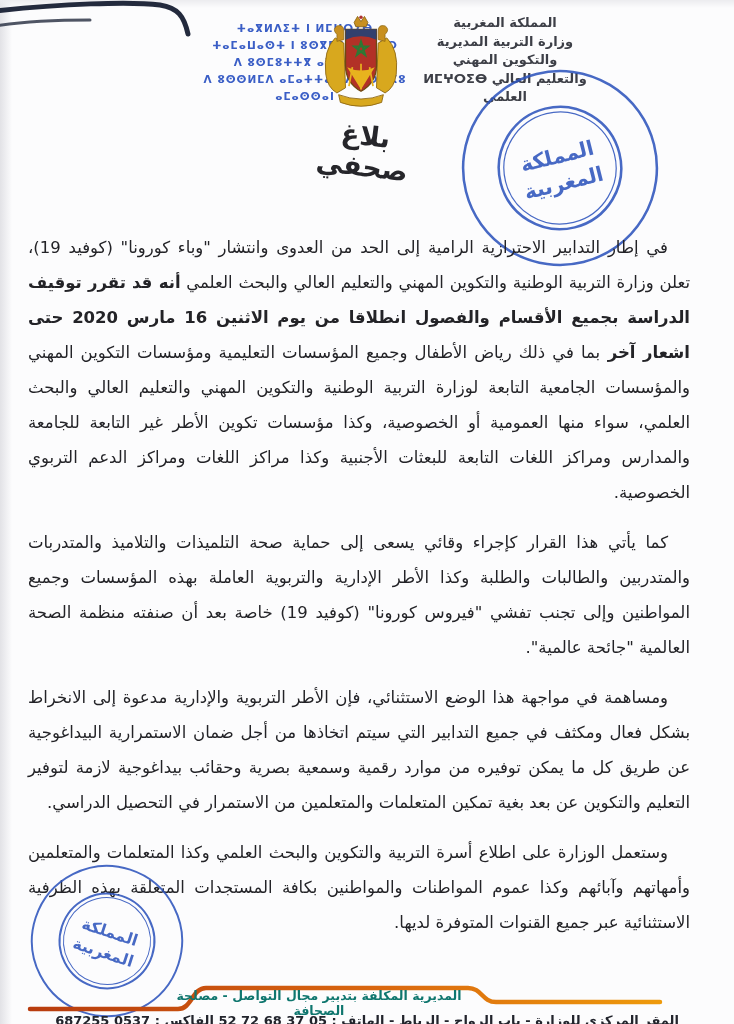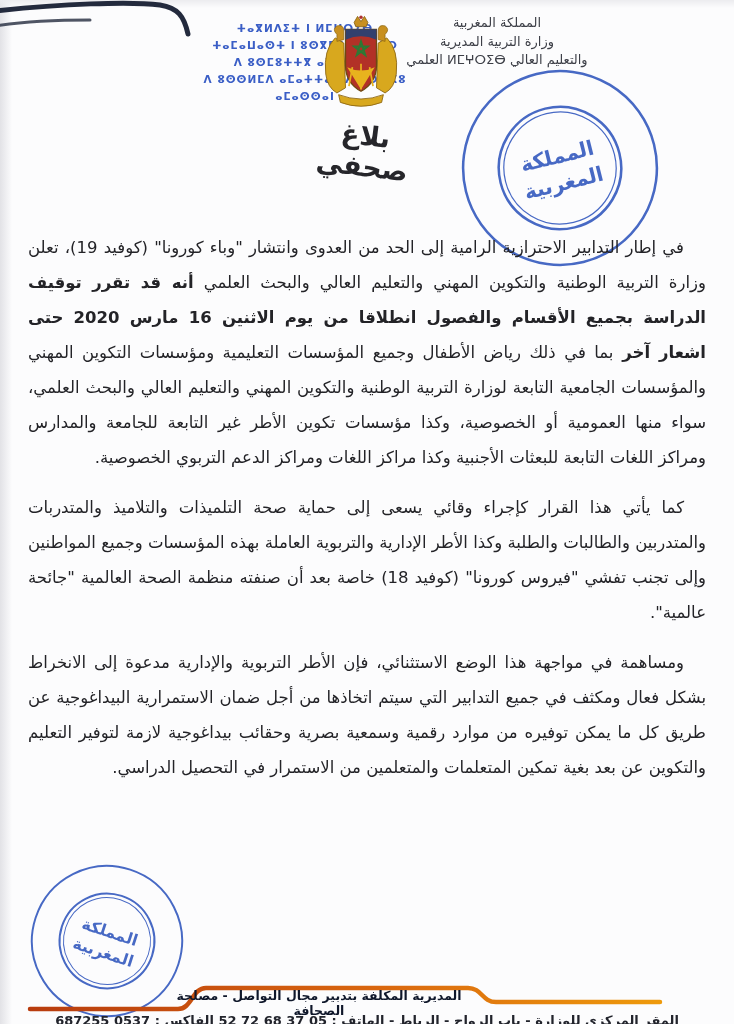--- a/index.html
+++ b/index.html
@@ -10,39 +10,39 @@
   }
   .scan-edge-left{position:absolute;left:0;top:0;bottom:0;width:12px;
     background:linear-gradient(to right,#e2e2e6,rgba(252,252,253,0));}
   .scan-edge-top{position:absolute;left:0;top:0;right:0;height:8px;
     background:linear-gradient(to bottom,#ececef,rgba(252,252,253,0));}
   
   .letterhead{position:absolute;top:12px;right:130px;left:150px;height:100px;}
   .tifinagh{position:absolute;top:8px;left:40px;width:230px;text-align:center;
     color:#3a5ec6;font-size:10.5px;line-height:17px;letter-spacing:1px;font-weight:bold;}
   .coa{position:absolute;top:0;right:200px;width:86px;height:100px;}
-  .ministry-ar{position:absolute;top:2px;right:12px;width:190px;text-align:center;
-    color:#3d3f47;font-size:13px;line-height:18.5px;}
+  .ministry-ar{position:absolute;top:2px;right:4px;width:190px;text-align:center;
+    color:#3d3f47;font-size:13px;line-height:18.5px;font-weight:bold;}
   
   .doc-title{position:absolute;top:120px;right:300px;width:140px;text-align:center;
     font-size:27px;font-weight:bold;color:#26262b;transform:rotate(7deg);}
   
   .stamp{position:absolute;opacity:.88;}
   .stamp-top{top:66px;right:72px;width:204px;height:204px;transform:rotate(-14deg);}
   .stamp-bottom{top:862px;right:548px;width:158px;height:158px;transform:rotate(18deg);}
   
   .body-text{position:absolute;top:230px;right:28px;left:28px;
     font-size:16.5px;line-height:35px;text-align:justify;color:#232327;}
-  .body-text p{margin:0 0 15px 0;text-indent:22px;}
+  .body-text p{margin:0 16px 15px 0;text-indent:22px;}
   .body-text p.all-bold{font-weight:bold;}
   .seg-b{font-weight:bold;}
   
   .footer-divider{position:absolute;left:0;top:978px;width:734px;height:40px;}
   .footer-line1{position:absolute;top:988px;right:250px;width:330px;text-align:center;
-    font-size:12.5px;font-weight:bold;color:#0f172a;}
+    font-size:12.5px;font-weight:bold;color:#0f766e;}
   .footer-line2{position:absolute;top:1013px;left:0;right:0;text-align:center;
     font-size:13px;font-weight:bold;color:#22242c;}
   .artifact-top{position:absolute;left:0;top:0;width:260px;height:50px;}
 </style>
 </head>
 <body>
 
 <div class="page">
   <div class="scan-edge-left"></div>
   <div class="scan-edge-top"></div>
@@ -75,20 +75,21 @@
           <path d="M40 62 L36 84"></path>
           <path d="M60 62 L64 84"></path>
         </g>
       <path d="M50 32 L55 48 L42 38 H58 L45 48 Z" fill="none" stroke="#2c7a34" stroke-width="2.2"></path>
       <path d="M24 94 Q50 104 76 94 L74 103 Q50 112 26 103 Z" fill="#d8a81e" stroke="#8a6410" stroke-width="1"></path>
     </svg>
 
     <div class="ministry-ar">
       <div>المملكة المغربية</div>
       <div>وزارة التربية المديرية</div>
+      <div>والتكوين المهني</div>
       <div>والتعليم العالي ⵍⵎⵖⵔⵉⴱ العلمي</div>
     </div>
   </div>
 
   <div class="doc-title">بلاغ صحفي</div>
 
   <svg class="stamp stamp-top" viewBox="0 0 200 200">
     <circle cx="100" cy="100" r="95" fill="none" stroke="#2f55bd" stroke-width="2.5"></circle>
     <circle cx="100" cy="100" r="60" fill="none" stroke="#2f55bd" stroke-width="2.5"></circle>
     <circle cx="100" cy="100" r="55" fill="none" stroke="#2f55bd" stroke-width="1.2"></circle>
@@ -97,22 +98,23 @@
       </defs>
     <text fill="#2f55bd" font-size="13" font-weight="bold" font-family="DejaVu Sans, sans-serif">
       <textPath href="#ringTop" startOffset="2">وزارة التربية الوطنية والتكوين المهني والتعليم العالي والبحث العلمي ★</textPath>
     </text>
     <text x="100" y="95" text-anchor="middle" fill="#2f55bd" font-size="20" font-weight="bold" font-family="DejaVu Sans, sans-serif">المملكة</text>
     <text x="100" y="122" text-anchor="middle" fill="#2f55bd" font-size="20" font-weight="bold" font-family="DejaVu Sans, sans-serif">المغربية</text>
   </svg>
 
   <div class="body-text" id="body-paragraphs">
       <p><span>في إطار التدابير الاحترازية الرامية إلى الحد من العدوى وانتشار "وباء كورونا" (كوفيد 19)، تعلن وزارة التربية الوطنية والتكوين المهني والتعليم العالي والبحث العلمي </span><span class="seg-b">أنه قد تقرر توقيف الدراسة بجميع الأقسام والفصول انطلاقا من يوم الاثنين  16 مارس 2020 حتى اشعار آخر </span><span>بما في ذلك رياض الأطفال  وجميع المؤسسات التعليمية ومؤسسات التكوين المهني والمؤسسات الجامعية التابعة لوزارة التربية الوطنية والتكوين المهني والتعليم العالي والبحث العلمي، سواء منها العمومية أو الخصوصية، وكذا مؤسسات تكوين الأطر غير التابعة للجامعة والمدارس ومراكز اللغات التابعة للبعثات الأجنبية وكذا مراكز اللغات ومراكز الدعم التربوي الخصوصية.</span></p>
-      <p><span>كما يأتي هذا القرار كإجراء وقائي يسعى إلى حماية صحة التلميذات والتلاميذ والمتدربات والمتدربين والطالبات والطلبة وكذا الأطر الإدارية والتربوية العاملة بهذه المؤسسات وجميع المواطنين وإلى تجنب تفشي "فيروس كورونا" (كوفيد 18) خاصة بعد أن صنفته منظمة الصحة العالمية "جائحة عالمية".</span></p>
+      <p><span>كما يأتي هذا القرار كإجراء وقائي يسعى إلى حماية صحة التلميذات والتلاميذ والمتدربات والمتدربين والطالبات والطلبة وكذا الأطر الإدارية والتربوية العاملة بهذه المؤسسات وجميع المواطنين وإلى تجنب تفشي "فيروس كورونا" (كوفيد 19) خاصة بعد أن صنفته منظمة الصحة العالمية "جائحة عالمية".</span></p>
       <p><span>ومساهمة في مواجهة هذا الوضع الاستثنائي، فإن الأطر التربوية والإدارية مدعوة إلى الانخراط بشكل فعال ومكثف في جميع التدابير التي سيتم اتخاذها من أجل ضمان الاستمرارية البيداغوجية عن طريق كل ما يمكن توفيره من موارد رقمية وسمعية بصرية وحقائب بيداغوجية لازمة لتوفير التعليم والتكوين عن بعد بغية تمكين المتعلمات والمتعلمين من الاستمرار في التحصيل الدراسي.</span></p>
+      <p><span>وستعمل الوزارة على اطلاع أسرة التربية والتكوين والبحث العلمي وكذا المتعلمات والمتعلمين وأمهاتهم وآبائهم وكذا عموم المواطنات والمواطنين بكافة المستجدات المتعلقة بهذه الظرفية الاستثنائية عبر جميع القنوات المتوفرة لديها.</span></p>
     </div>
 
   <svg class="stamp stamp-bottom" viewBox="0 0 200 200">
     <circle cx="100" cy="100" r="95" fill="none" stroke="#2f55bd" stroke-width="2.5"></circle>
     <circle cx="100" cy="100" r="60" fill="none" stroke="#2f55bd" stroke-width="2.5"></circle>
     <circle cx="100" cy="100" r="55" fill="none" stroke="#2f55bd" stroke-width="1.2"></circle>
     <defs>
         <path id="ringBottom" d="M 100,178 a 78,78 0 1 1 0.01,0"></path>
       </defs>
     <text fill="#2f55bd" font-size="13" font-weight="bold" font-family="DejaVu Sans, sans-serif">

